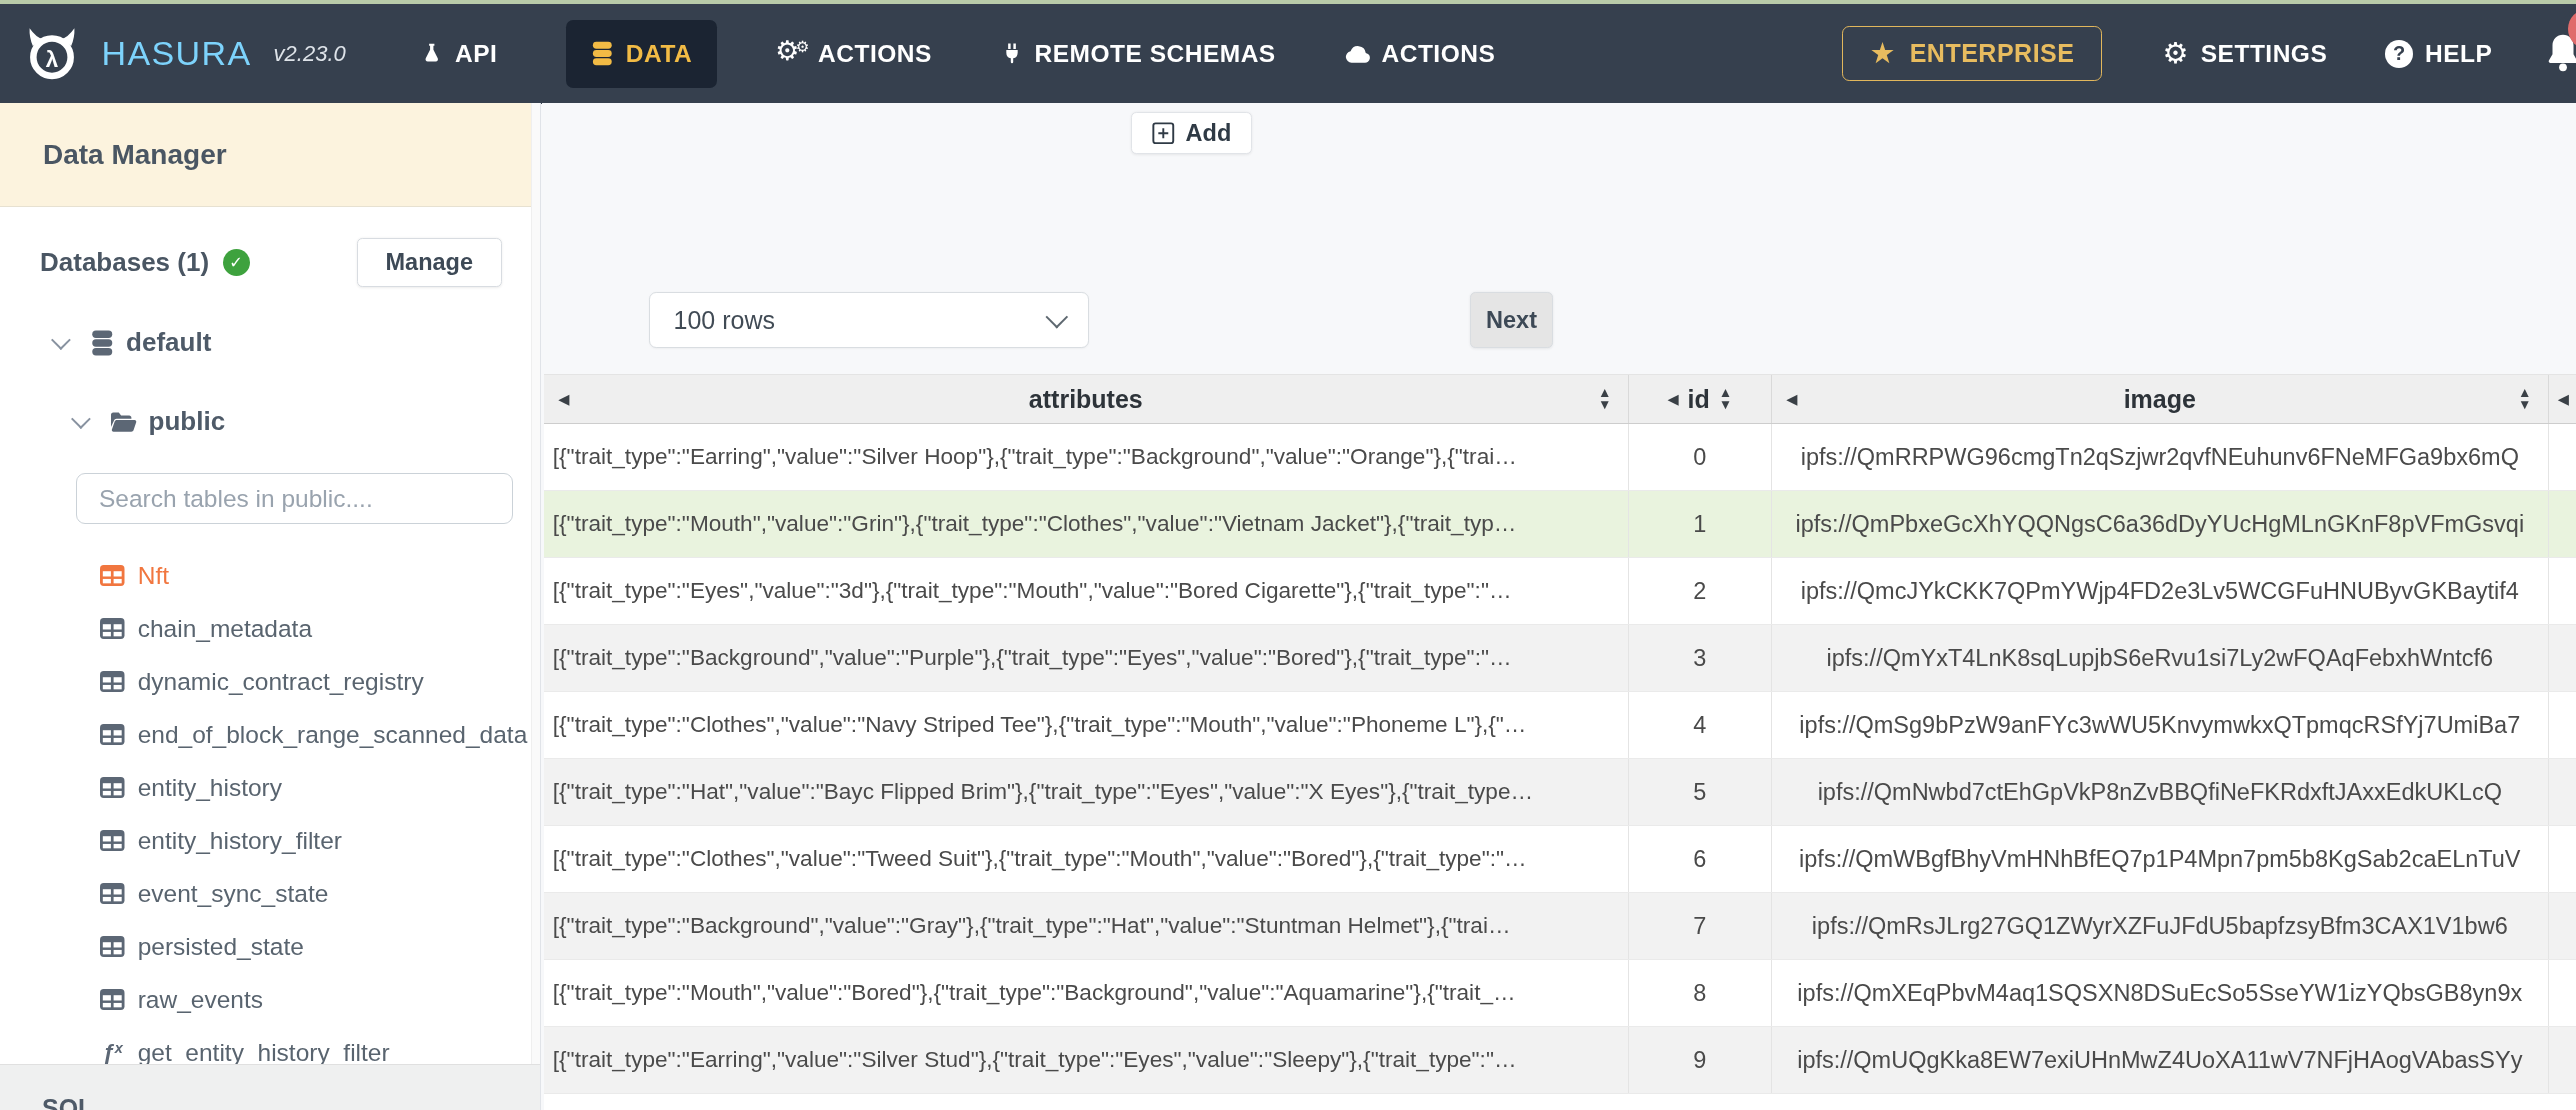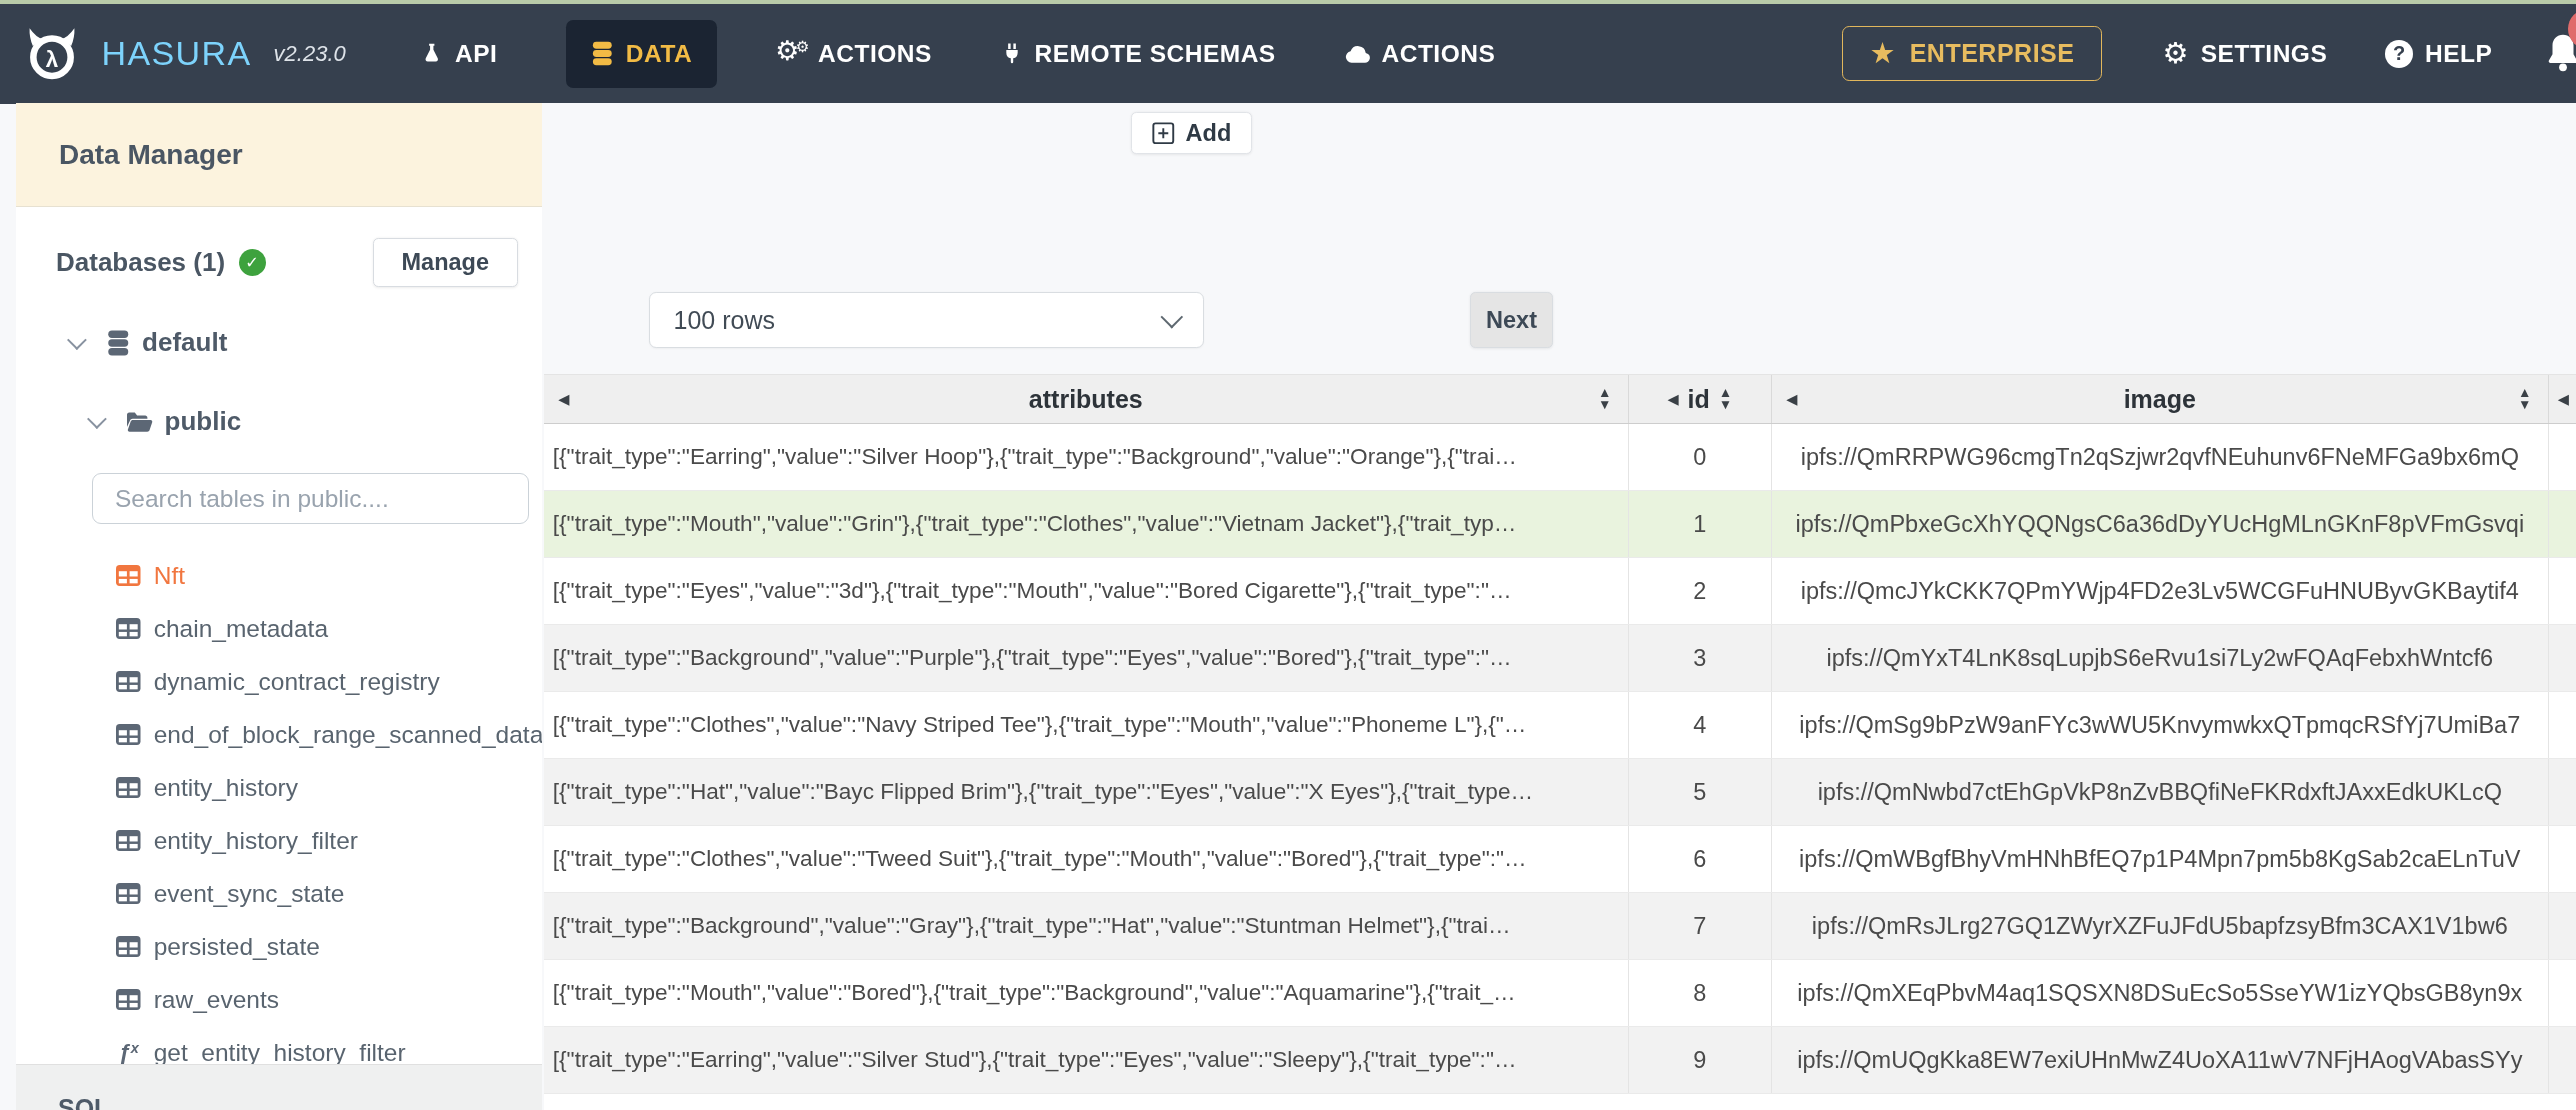--- a/index.html
+++ b/index.html
@@ -48,21 +48,21 @@
   }
   .bell-wrap{position:relative;margin-left:53px;margin-right:-5.4px;cursor:pointer;flex:none;}
   .badge{
     position:absolute;top:-23.5px;right:-27px;width:40px;height:40px;border-radius:50%;
     background:#E06B6B;color:#fff;font-size:22.6px;font-weight:700;
     display:flex;align-items:center;justify-content:center;
   }
 
   
   .sidebar{
-    position:absolute;left:16px;top:103px;bottom:0;width:541px;background:#fff;
+    position:absolute;left:0;top:103px;bottom:0;width:541px;background:#fff;
     border-right:0.9px solid #E0E3E8;box-sizing:border-box;overflow:hidden;
   }
   .dm-head{
     height:103px;background:#FCF3DE;border-bottom:0.9px solid #E7E1D1;
     display:flex;align-items:center;padding-left:43px;
     font-size:28px;font-weight:700;color:#4A5663;
   }
   .db-row{margin:31px 38px 0 40px;display:flex;align-items:center;justify-content:space-between;}
   .db-label{display:flex;align-items:center;gap:13.6px;font-size:26px;font-weight:700;color:#4A5663;}
   .check-ic{
@@ -108,21 +108,21 @@
 
   
   .content{position:absolute;left:542px;top:103px;right:0;bottom:0;background:#F7F8FA;overflow:hidden;}
   .add-btn{
     position:absolute;left:589px;top:9px;height:42px;padding:0 20px;
     background:#fff;border:0.9px solid #E1E4E8;border-radius:5.4px;
     display:flex;align-items:center;gap:11px;font-size:23.5px;font-weight:700;color:#2F3A45;
     box-shadow:0 0.9px 2.7px rgba(0,0,0,.07);cursor:pointer;box-sizing:border-box;
   }
   .rows-select{
-    position:absolute;left:107px;top:189px;width:555px;height:56px;background:#fff;
+    position:absolute;left:107px;top:189px;width:440px;height:56px;background:#fff;
     border:0.9px solid #D9DDE1;border-radius:7.2px;box-sizing:border-box;
     display:flex;align-items:center;padding:0 23.5px;font-size:25px;color:#414B55;
     box-shadow:0 0.9px 1.8px rgba(0,0,0,.04);cursor:pointer;
   }
   .rows-select .sel-chev{
     margin-left:auto;width:13.6px;height:13.6px;border-right:2.7px solid #5E6870;border-bottom:2.7px solid #5E6870;
     transform:rotate(45deg);margin-top:-7.2px;
   }
   .next-btn{
     position:absolute;left:928px;top:189px;width:83px;height:56px;background:#e5e5e5;

